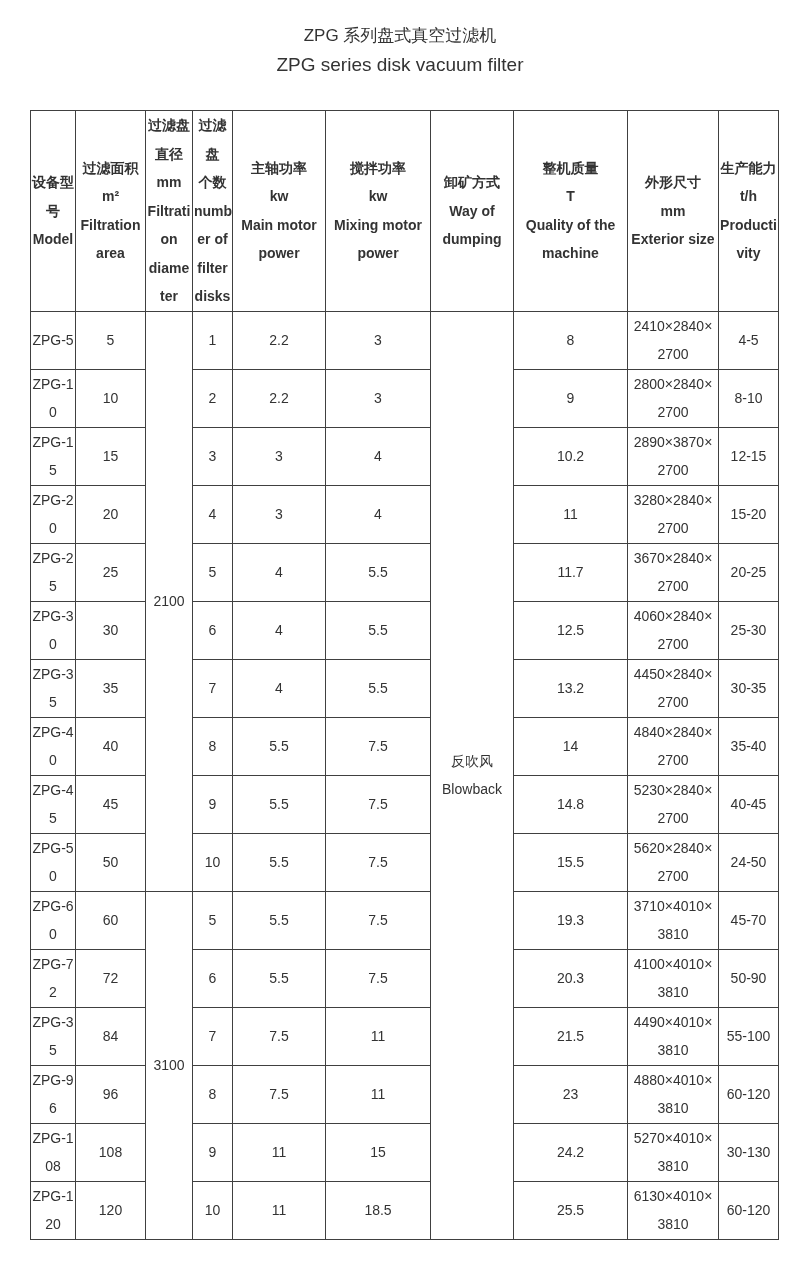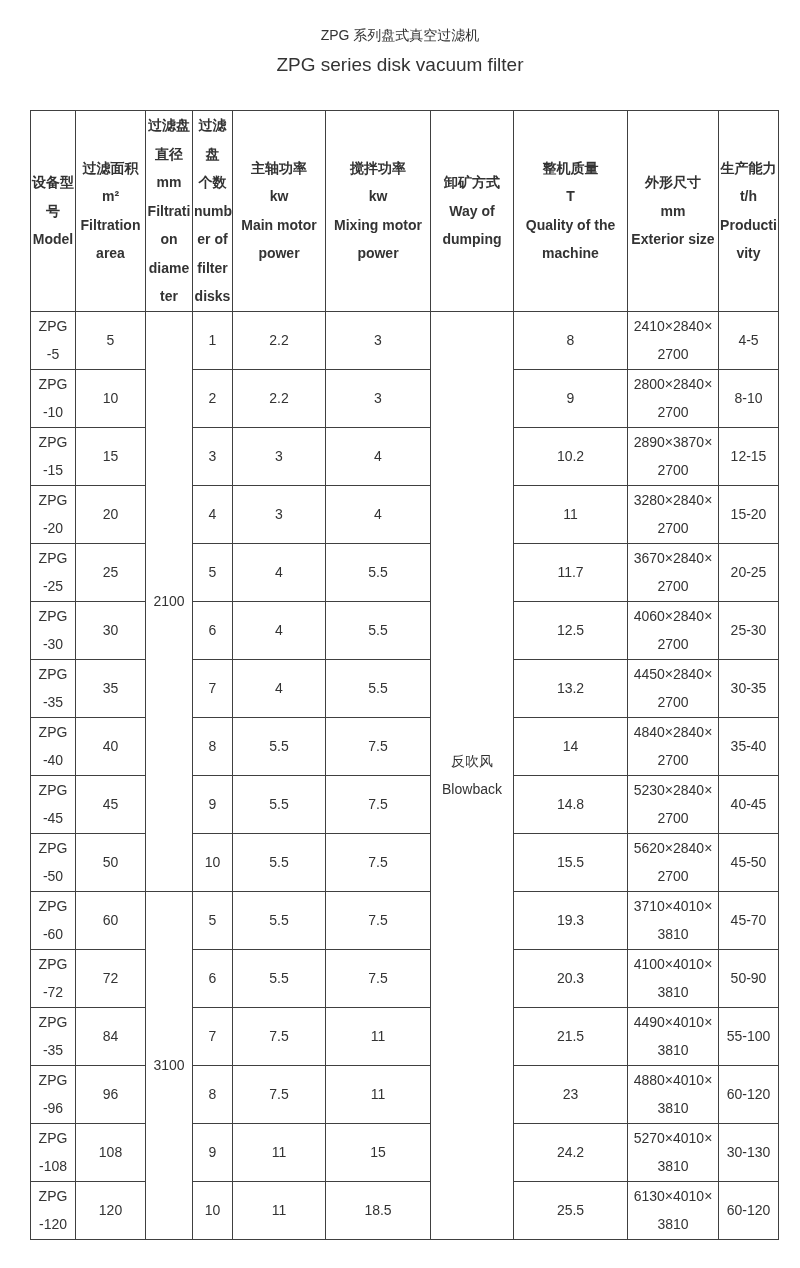--- a/index.html
+++ b/index.html
@@ -4,21 +4,21 @@
 <style>
   html,body { margin:0; padding:0; }
   body {
     width:800px; height:1268px;
     background:#ffffff;
     color:#333333;
     font-family:"Liberation Sans","DejaVu Sans",sans-serif;
     overflow:hidden;
   }
   .titles { text-align:center; padding-top:27px; }
-  .title-zh { font-size:14px; line-height:17px; }
+  .title-zh { font-size:17px; line-height:17px; }
   .title-en { font-size:19px; line-height:17px; margin-top:12px; }
 
   table.spec {
     border-collapse:collapse;
     table-layout:fixed;
     width:748px;
     margin:37px 0 0 30px;
   }
   .spec th, .spec td {
     border:1px solid #404040;
@@ -30,21 +30,21 @@
     padding:0 2px;
     overflow:hidden;
   }
   .spec th {
     height:199px;
     white-space:pre-line;
     padding:0 1px;
     font-weight:bold;
   }
   .spec td { height:57px; }
-  td.model { word-break:break-all; padding:0 6px; }
+  td.model { word-break:break-all; padding:0 0; }
   td.pre   { white-space:pre-line; }
 </style>
 </head>
 <body>
 
 <div class="titles">
   <div class="title-zh">ZPG 系列盘式真空过滤机</div>
   <div class="title-en">ZPG series disk vacuum filter</div>
 </div>
 
@@ -212,21 +212,21 @@
   </tr>
   <tr>
     <td class="model">ZPG-50</td>
     <td>50</td>
     <td>10</td>
     <td>5.5</td>
     <td>7.5</td>
     <td>15.5</td>
     <td class="pre">5620×2840×
 2700</td>
-    <td>45-50</td>
+    <td>24-50</td>
   </tr>
   <tr>
     <td class="model">ZPG-60</td>
     <td>60</td>
     <td rowspan="6">3100</td>
     <td>5</td>
     <td>5.5</td>
     <td>7.5</td>
     <td>19.3</td>
     <td class="pre">3710×4010×

